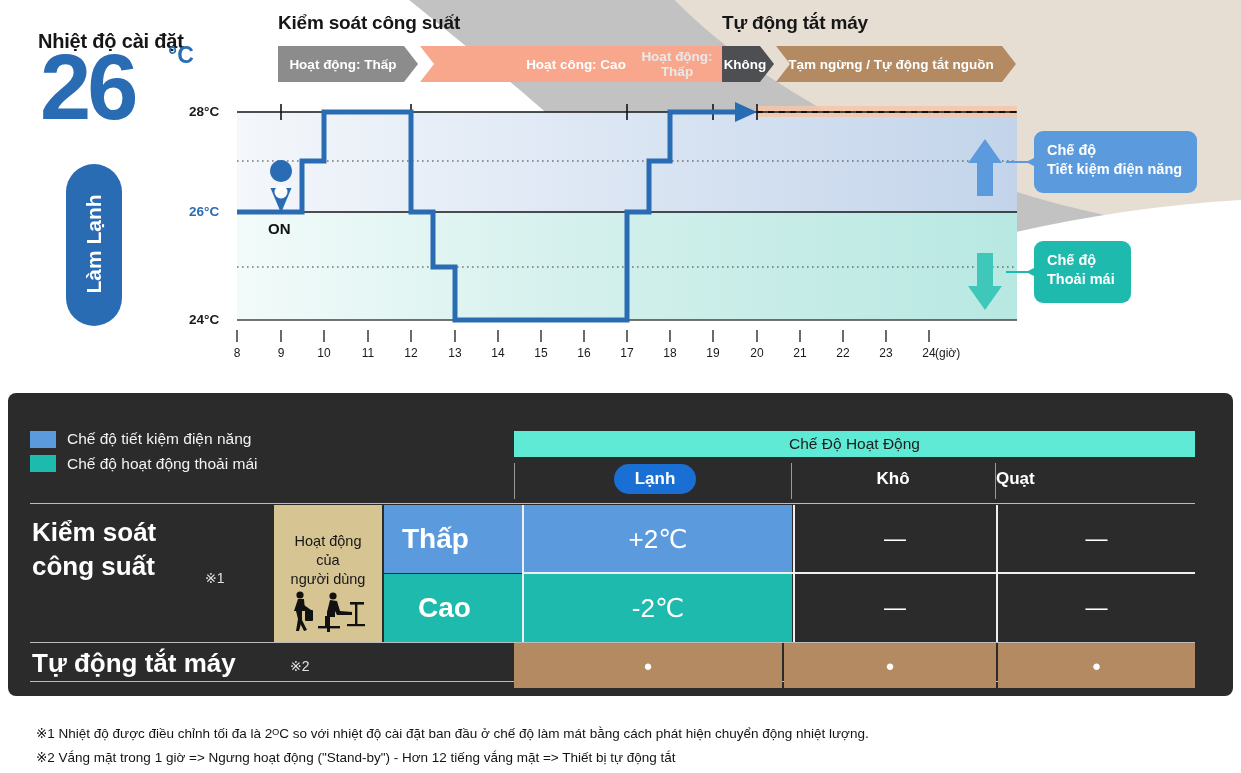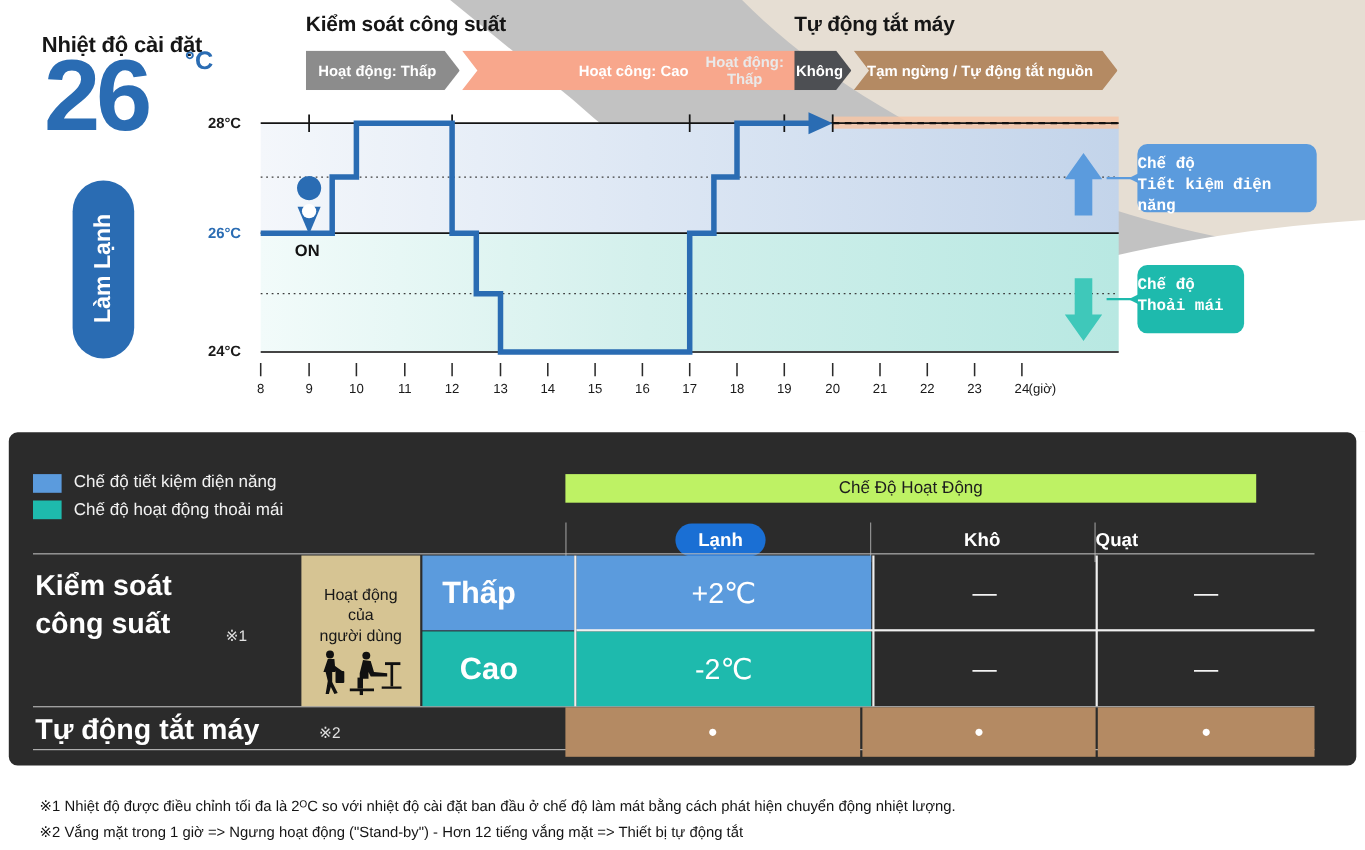--- a/index.html
+++ b/index.html
@@ -58,21 +58,21 @@
   #y24{left:189px;top:312px;color:#1a1a1a;}
 
   .xlab{position:absolute;top:346px;font-size:12px;color:#1a1a1a;
     width:24px;text-align:center;margin-left:-12px;}
   #xunit{position:absolute;top:346px;left:935px;font-size:12px;color:#1a1a1a;}
 
   #onlab{position:absolute;left:268px;top:220px;font-size:15px;font-weight:bold;color:#111;}
 
   
   .callout{position:absolute;border-radius:9px;color:#fff;font-weight:bold;
-    font-size:14.5px;line-height:19px;padding:10px 0;box-sizing:border-box;font-family:Liberation Mono, monospace;}
+    font-size:14.5px;line-height:19px;padding:10px 13px;box-sizing:border-box;}
   #co-eco{left:1034px;top:131px;width:163px;height:62px;background:#5b9bdd;}
   #co-cft{left:1034px;top:241px;width:97px;height:62px;background:#1ebaad;}
 </style>
 </head>
 <body>
 
 <svg id="bg" viewBox="0 0 1241 392">
   <defs>
     <linearGradient id="gEco" x1="0" y1="0" x2="1" y2="0">
       <stop offset="0" stop-color="#f4f7fb"></stop>
@@ -222,26 +222,26 @@
     <div style="display:flex;align-items:center;margin-bottom:7px;">
       <span style="width:26px;height:17px;background:#5b9bdd;display:inline-block;margin-right:11px;"></span>
       <span style="color:#f2f2f2;font-size:15.5px;">Chế độ tiết kiệm điện năng</span>
     </div>
     <div style="display:flex;">
       <span style="width:26px;height:17px;background:#1ebaad;display:inline-block;margin-right:11px;"></span>
       <span style="color:#f2f2f2;font-size:15.5px;">Chế độ hoạt động thoải mái</span>
     </div>
   </div>
 
-  <div style="position:absolute;left:506px;top:38px;width:628px;height:26px;background:#bef264;
+  <div style="position:absolute;left:506px;top:38px;width:681px;height:26px;background:#5eead4;
        display:flex;align-items:center;justify-content:center;">
     <span style="color:#1d1d1d;font-size:15.5px;">Chế Độ Hoạt Động</span>
   </div>
 
-  <div style="position:absolute;left:506px;top:80px;width:681px;height:42px;text-decoration:underline;">
+  <div style="position:absolute;left:506px;top:68px;width:681px;height:42px;text-decoration:underline;">
     <div style="position:absolute;left:0;top:2px;width:1px;height:36px;background:#9a9a9a;"></div>
     <div style="position:absolute;left:277px;top:2px;width:1px;height:36px;background:#9a9a9a;"></div>
     <div style="position:absolute;left:481px;top:2px;width:1px;height:36px;background:#9a9a9a;"></div>
 
     <div style="position:absolute;left:100px;top:3px;width:82px;height:30px;background:#1a6fd4;
          border-radius:15px;display:flex;align-items:center;justify-content:center;">
       <span style="color:#fff;font-size:17px;font-weight:bold;">Lạnh</span>
     </div>
     <div style="position:absolute;left:277px;top:3px;width:204px;height:30px;display:flex;align-items:center;justify-content:center;">
       <span style="color:#fff;font-size:17px;font-weight:bold;">Khô</span>

